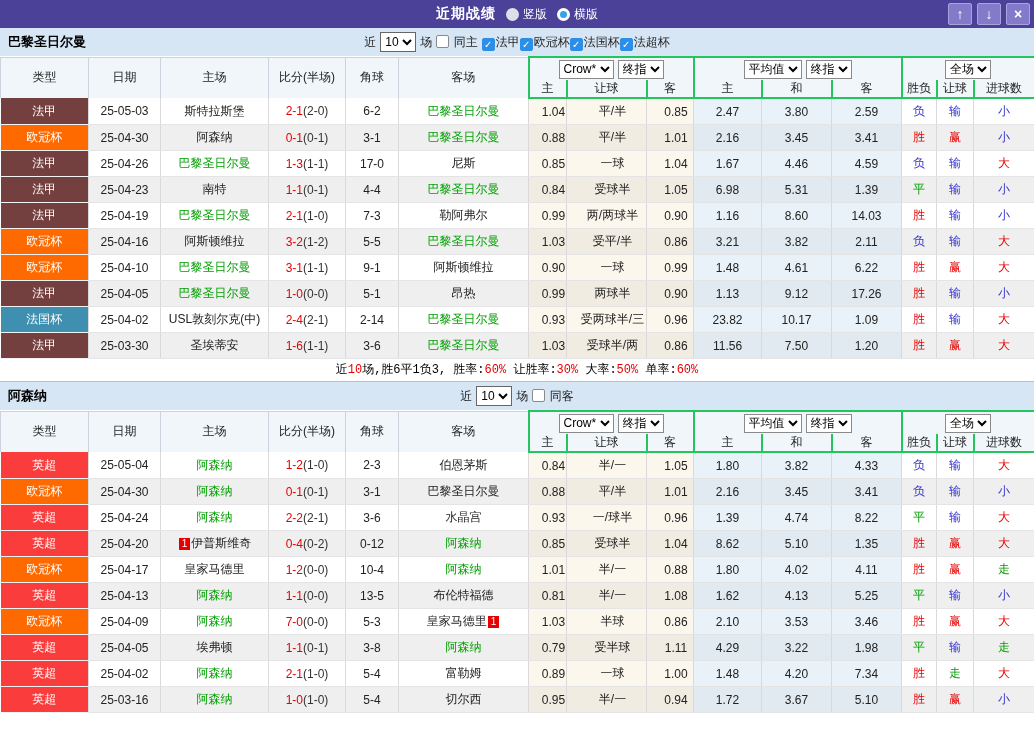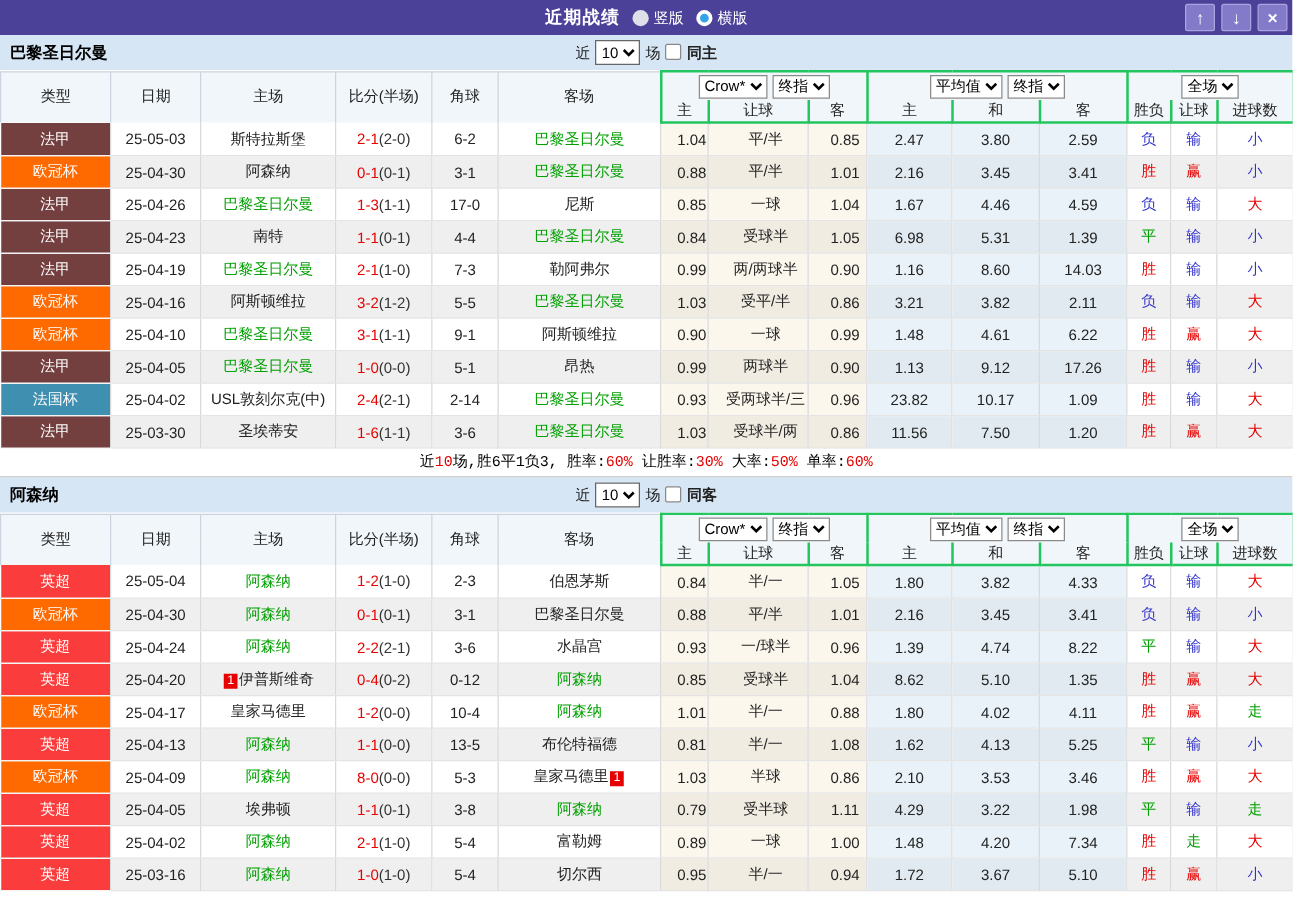--- a/index.html
+++ b/index.html
@@ -16,21 +16,21 @@
   .tb-buttons{position:absolute;right:4px;top:3px;display:flex;gap:5px;}
   .tb-btn{width:24px;height:22px;background:#837AC9;border:1px solid #ABA3DE;border-radius:2px;color:#fff;font-weight:bold;font-size:14px;line-height:20px;text-align:center;cursor:pointer;padding:0;}
   
   .filterbar{height:28px;background:#D7E6F5;position:relative;display:flex;align-items:center;}
   .team-name{position:absolute;left:8px;font-weight:bold;font-size:13px;color:#000;}
   .filter-controls{margin:0 auto;display:flex;align-items:center;gap:4px;}
   .filter-controls select{height:20px;font-size:12px;border:1px solid #666;background:#fff;}
   .cb{width:13px;height:13px;box-sizing:border-box;display:inline-block;border-radius:2px;margin-right:1px;vertical-align:-2px;cursor:pointer;}
   .cb.on{background:#2D8EE8;border:1px solid #2D8EE8;color:#fff;font-size:10px;line-height:12px;text-align:center;}
   .cb.off{background:#fff;border:1px solid #8a8a8a;}
-  .filter-label{cursor:pointer;font-weight:bold;}
+  .filter-label{cursor:pointer;}
   
   table{border-collapse:collapse;table-layout:fixed;width:1034px;font-size:12px;}
   thead th{background:#F1F6FA;border:2px solid #22c55e;font-weight:normal;color:#222;padding:0;}
   thead tr.selrow th{height:22px;border-bottom:none;}
   thead tr.subrow th{height:17px;border-top:none;}
   thead th.spanhead{height:40px;border:1px solid #CBD4DE;}
   thead select{height:19px;font-size:12px;border:1px solid #8a8a8a;background:#fff;margin:0 2px;}
   tbody td{border-right:1px solid #D9D9D9;border-bottom:1px solid #E4E4E4;text-align:center;height:25px;padding:0;white-space:nowrap;overflow:hidden;background:#fff;}
   tr.alt td{background:#EFEFEF;}
   td.league{color:#fff;border-bottom:1px solid #F3F3F3;}
@@ -71,20 +71,21 @@
   </div>
 
   <section>
     <div class="filterbar">
       <span class="team-name">巴黎圣日尔曼</span>
       <div class="filter-controls">
         <span>近</span>
         <select><option>10</option></select>
         <span>场</span>
         <label class="filter-label"><span class="cb off"></span> <span>同主</span></label>
+        <span class="league-filters"><label class="filter-label"><span class="cb on">✓</span><span>法甲</span></label><label class="filter-label"><span class="cb on">✓</span><span>欧冠杯</span></label><label class="filter-label"><span class="cb on">✓</span><span>法国杯</span></label><label class="filter-label"><span class="cb on">✓</span><span>法超杯</span></label></span>
       </div>
     </div>
     <table>
       <colgroup>
           <col style="width:88px">
           <col style="width:72px">
           <col style="width:108px">
           <col style="width:77px">
           <col style="width:53px">
           <col style="width:130px">
@@ -462,21 +463,21 @@
             <td class="euro">4.13</td>
             <td class="euro">5.25</td>
             <td style="color: rgb(0, 160, 0);">平</td>
             <td style="color: rgb(51, 51, 204);">输</td>
             <td style="color: rgb(51, 51, 204);">小</td>
           </tr>
           <tr>
             <td class="league" style="background: rgb(255, 106, 0);">欧冠杯</td>
             <td>25-04-09</td>
             <td><span class="team">阿森纳</span></td>
-            <td><span class="score-m">8-0</span><span class="score-h">(0-0)</span></td>
+            <td><span class="score-m">7-0</span><span class="score-h">(0-0)</span></td>
             <td>5-3</td>
             <td><span>皇家马德里</span><span class="badge1">1</span></td>
             <td class="asia">1.03</td>
             <td class="asia">半球</td>
             <td class="asia">0.86</td>
             <td class="euro">2.10</td>
             <td class="euro">3.53</td>
             <td class="euro">3.46</td>
             <td style="color: rgb(230, 0, 0);">胜</td>
             <td style="color: rgb(230, 0, 0);">赢</td>

